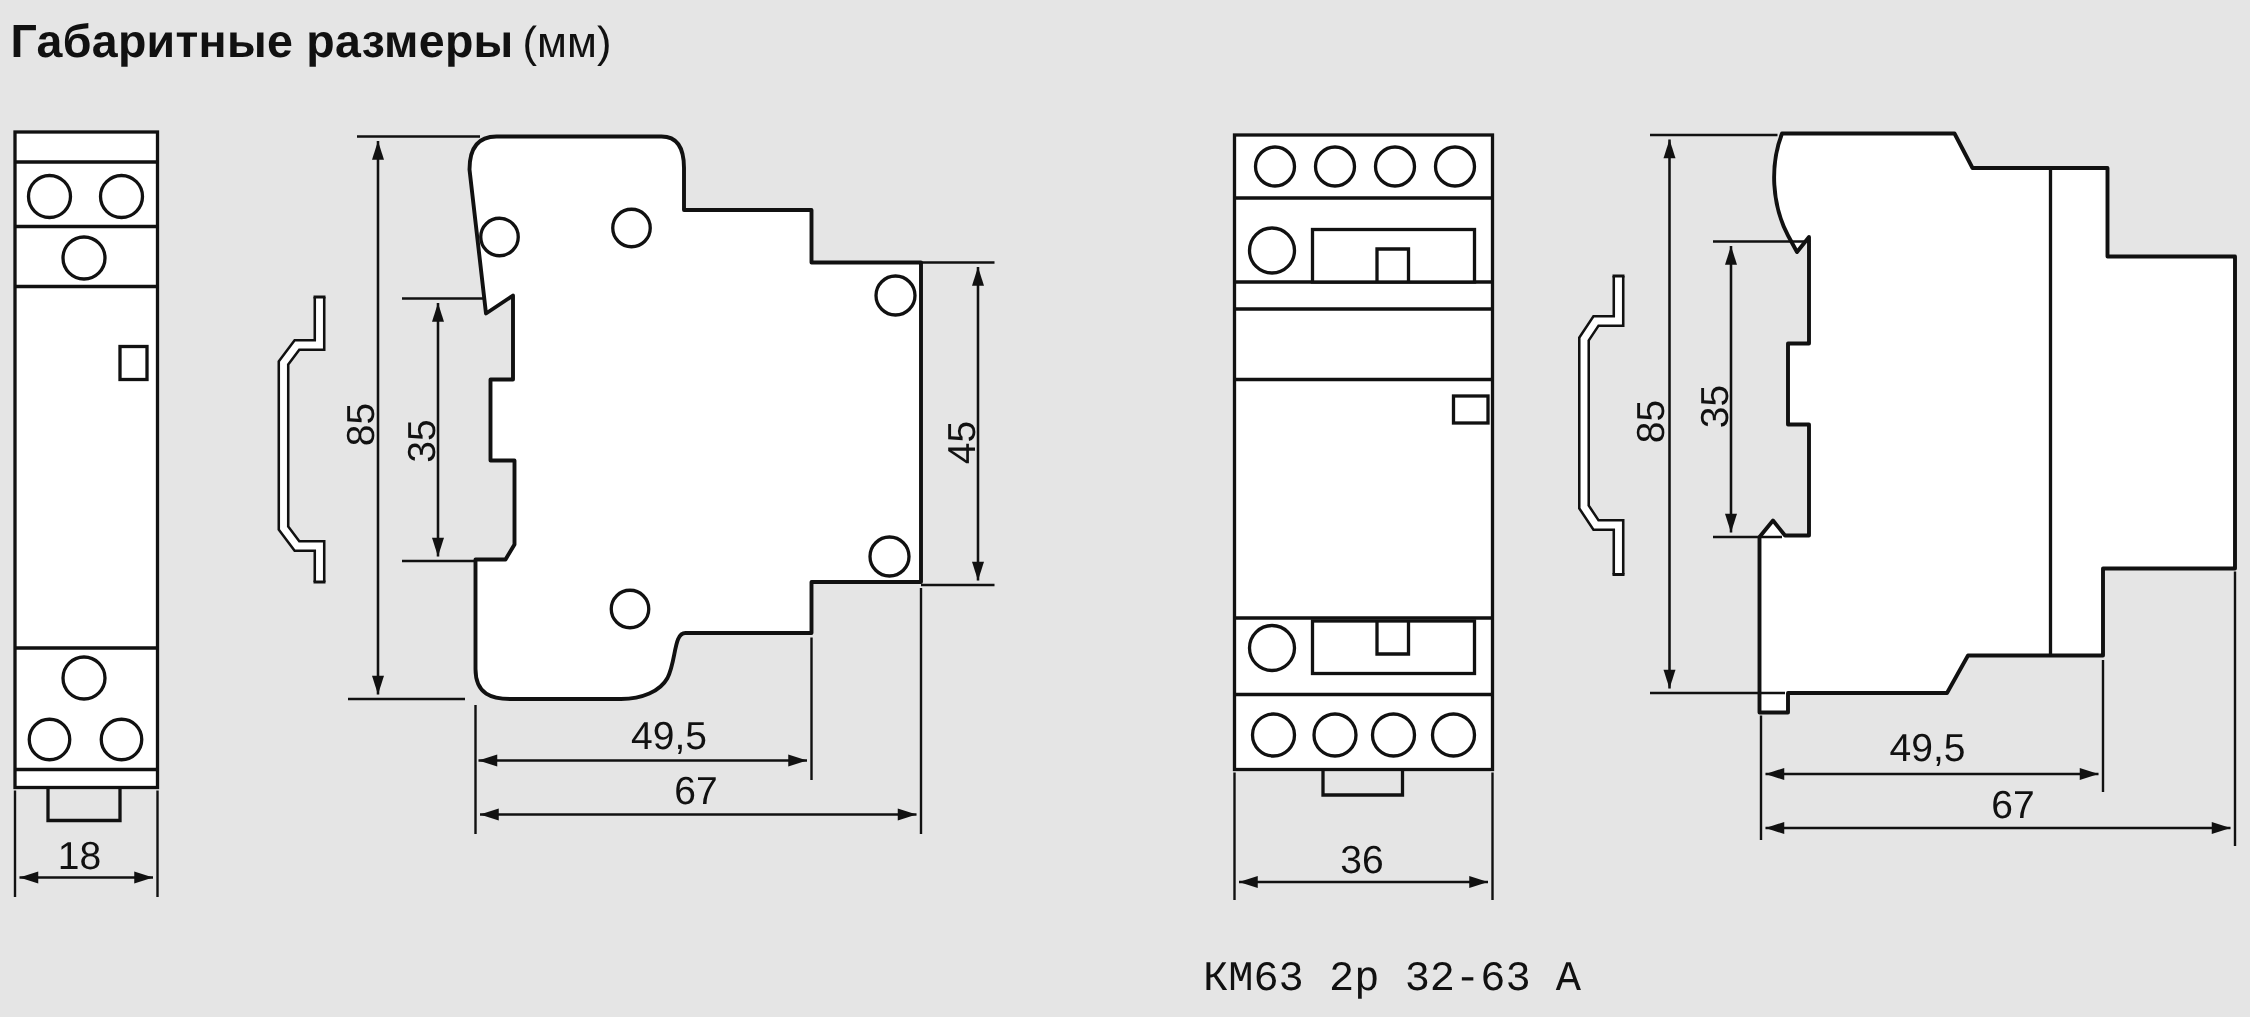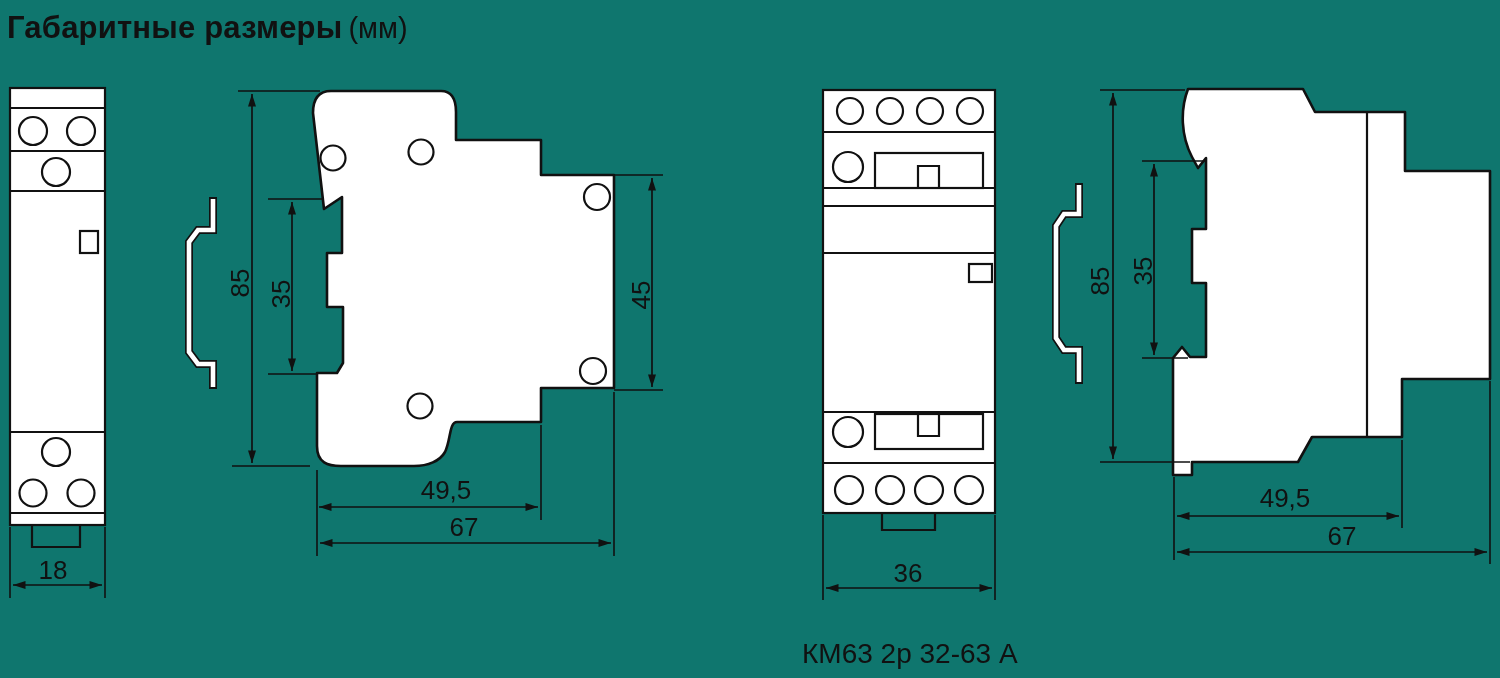--- a/index.html
+++ b/index.html
@@ -1,26 +1,26 @@
 <!DOCTYPE html>
 <html><head>
 <meta charset="utf-8">
 <style>
   html,body { margin:0; padding:0; background:#fff; }
   #canvas {
-    position:relative; width:1500px; height:678px; background:#0f766e;
+    position:relative; width:1500px; height:678px; background:#e5e5e5;
     font-family:"Liberation Sans","DejaVu Sans",sans-serif; color:#111;
     overflow:hidden;
   }
   .title { position:absolute; left:7px; top:10px; white-space:nowrap; }
   .title-main { font-size:31px; font-weight:700; letter-spacing:0.2px; }
   .title-unit { font-size:29px; font-weight:400; margin-left:6px; }
   .fig-label { position:absolute; top:638px; font-size:28px; font-weight:400; white-space:nowrap; }
   .fig-label.left { left:7px; }
-  .fig-label.right { left:802px; }
+  .fig-label.right { left:802px;font-family:Liberation Mono, monospace; }
   svg.drawing { position:absolute; left:0; top:0; }
 
   .outline { fill:#ffffff; stroke:#111111; stroke-width:2.6; stroke-linejoin:round; stroke-linecap:round; }
   .thin    { stroke:#111111; stroke-width:2.2; fill:none; }
   .hole    { fill:#ffffff; stroke:#111111; stroke-width:2.2; }
   .panel   { fill:#ffffff; stroke:#111111; stroke-width:2.2; }
   .ext     { stroke:#111111; stroke-width:1.6; fill:none; }
   .dim     { stroke:#111111; stroke-width:1.7; fill:none; }
   .din-outer { stroke:#111111; stroke-width:8; fill:none; stroke-linejoin:miter; }
   .din-inner { stroke:#ffffff; stroke-width:4.6; fill:none; stroke-linejoin:miter; }

